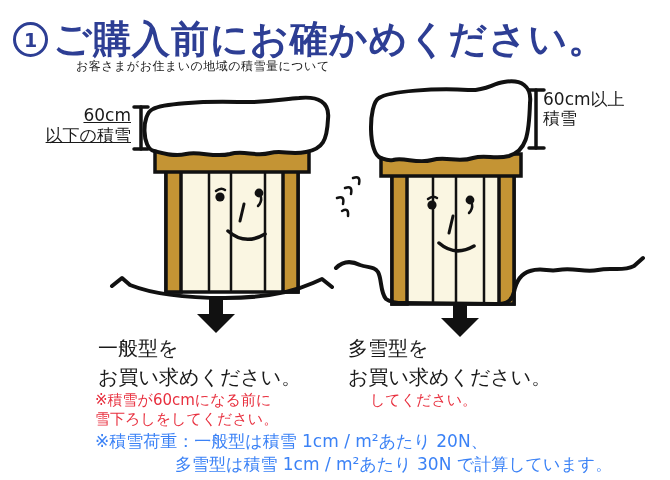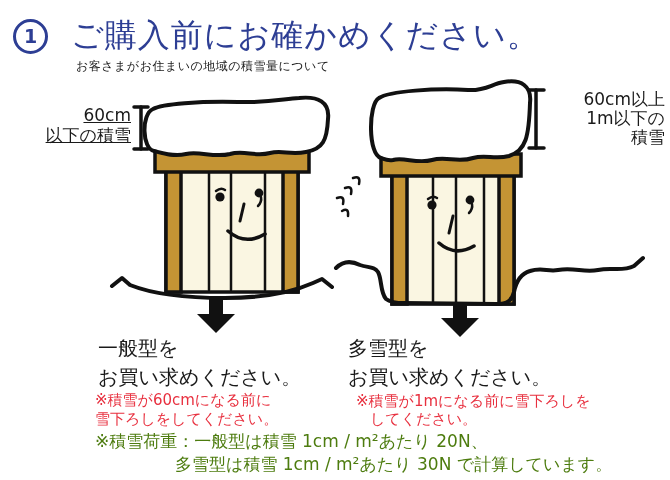--- a/index.html
+++ b/index.html
@@ -13,34 +13,34 @@
   .page{
     position:relative;width:670px;height:480px;background:#ffffff;overflow:hidden;
     font-family:"DejaVu Sans","Liberation Sans",sans-serif;color:#1a1a1a;
   }
   .title-row{position:absolute;top:14px;left:13px;display:flex;align-items:center;gap:5px;}
   .num-circle{
     width:29px;height:29px;border:3px solid var(--title-blue);border-radius:50%;
     color:var(--title-blue);font-size:19px;font-weight:700;
     display:flex;align-items:center;justify-content:center;flex:0 0 auto;
   }
-  .title-text{color:var(--title-blue);font-size:32px;font-weight:400;letter-spacing:1px;white-space:nowrap;margin-left:18px;}
+  .title-text{color:var(--title-blue);font-size:38px;font-weight:700;letter-spacing:1px;white-space:nowrap;}
   .subtitle{position:absolute;top:58px;left:76px;font-size:12px;letter-spacing:.5px;white-space:nowrap;}
   .scene{position:absolute;left:0;top:0;width:670px;height:480px;}
   .lbl{position:absolute;font-size:17px;line-height:20px;white-space:nowrap;}
   .snow-label-left{left:23px;top:105px;width:108px;text-align:right;text-decoration:underline;}
-  .snow-label-right{left:543px;top:90px;width:122px;text-align:right;line-height:19px;}
+  .snow-label-right{left:543px;top:90px;width:122px;text-align:left;line-height:19px;}
   .claim{position:absolute;top:334px;width:240px;font-size:20px;line-height:29px;}
   .claim-left{left:98px;}
   .claim-right{left:348px;}
   .warning{position:absolute;color:var(--warning-red);font-size:15px;line-height:19px;}
   .warning-left{left:95px;top:391px;width:240px;text-align:left;}
   .warning-right{left:356px;top:392px;width:260px;text-align:left;}
   .warning-right .indent{padding-left:14px;font-family:Liberation Mono, monospace;}
-  .footnote{position:absolute;left:95px;top:430px;font-size:17px;line-height:23px;color:#4d7c0f;white-space:nowrap;}
+  .footnote{position:absolute;left:95px;top:430px;font-size:17px;line-height:23px;color:#3b82f6;white-space:nowrap;}
   .footnote .fn2{margin-left:80px;text-align:center;}
   
   .ink{stroke:var(--outline);fill:none;stroke-linecap:round;stroke-linejoin:round;}
   .brown{fill:var(--shed-brown);stroke:var(--outline);stroke-width:3.5;}
   .panel{fill:var(--shed-panel);stroke:var(--outline);stroke-width:3.5;}
   .snow{fill:#ffffff;stroke:var(--outline);stroke-width:4;stroke-linejoin:round;}
   .blackfill{fill:var(--outline);stroke:none;}
 </style>
 </head>
 <body>
@@ -125,39 +125,37 @@
       <polygon class="blackfill" points="453,303 467,303 467,318 479,318 460,337 441,318 453,318"></polygon>
     </g>
   </svg>
 
   <div class="lbl snow-label-left">
     <div>60cm</div>
     <div>以下の積雪</div>
   </div>
   <div class="lbl snow-label-right">
     <div>60cm以上</div>
-    <div>1m以下の</div>
     <div>積雪</div>
   </div>
 
   <div class="claim claim-left">
     <div>一般型を</div>
     <div>お買い求めください。</div>
   </div>
   <div class="claim claim-right">
     <div>多雪型を</div>
     <div>お買い求めください。</div>
   </div>
 
   <div class="warning warning-left">
     <div>※積雪が60cmになる前に</div>
     <div>雪下ろしをしてください。</div>
   </div>
   <div class="warning warning-right">
-    <div>※積雪が1mになる前に雪下ろしを</div>
     <div class="indent">してください。</div>
   </div>
 
   <div class="footnote">
     <div>※積雪荷重：一般型は積雪 1cm / m²あたり 20N、</div>
     <div class="fn2">多雪型は積雪 1cm / m²あたり 30N で計算しています。</div>
   </div>
 
 </div>
 

